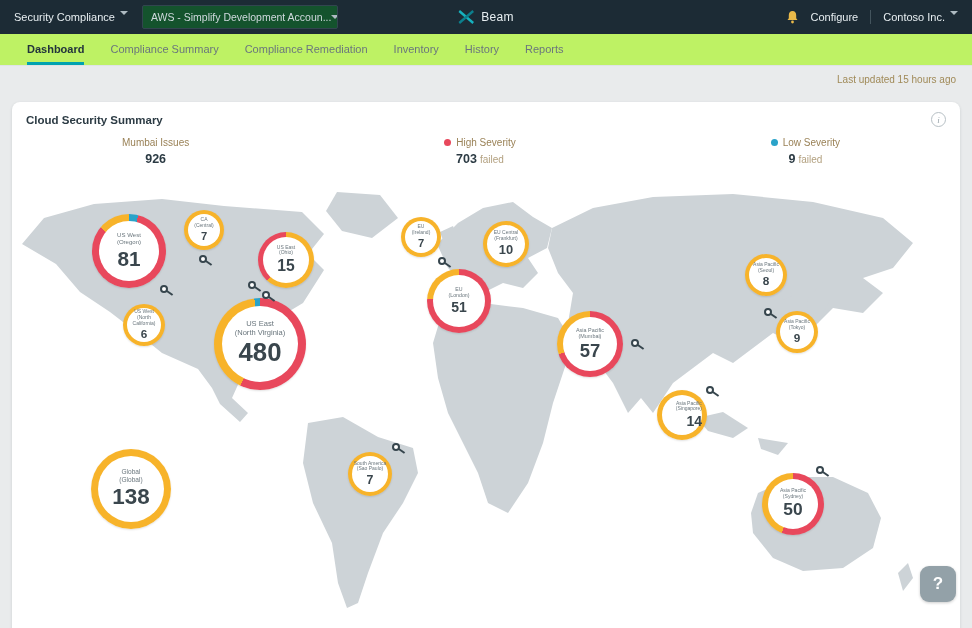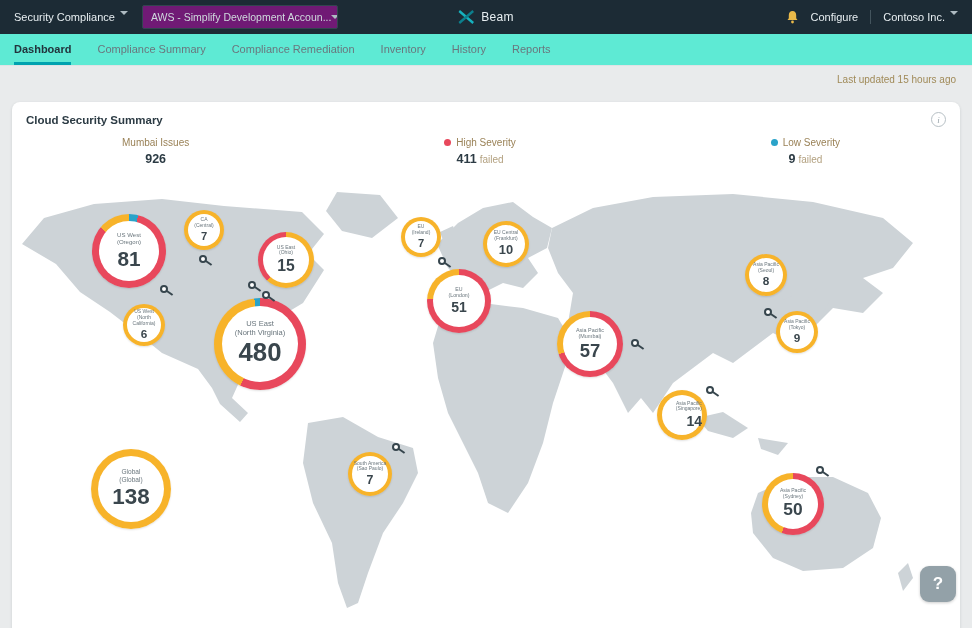--- a/index.html
+++ b/index.html
@@ -6,31 +6,31 @@
   html,body { width:972px; height:628px; overflow:hidden;
     font-family:"Liberation Sans", sans-serif; background:#e9ebec; }
 
   
   .topbar { height:34px; background:#1c2b35; display:flex; align-items:center;
     justify-content:space-between; padding:0 14px; color:#e7eef1; font-size:11px; position:relative; }
   .tb-left { display:flex; align-items:center; gap:14px; }
   .tb-item { display:flex; align-items:flex-start; gap:5px; cursor:pointer; white-space:nowrap; }
   .caret { width:0; height:0; border-left:4px solid transparent; border-right:4px solid transparent;
     border-top:4px solid #aebbc2; display:inline-block; }
-  .account-select { background:#701a75; border:1px solid #32454f; height:24px; width:196px;
+  .account-select { background:#14532d; border:1px solid #32454f; height:24px; width:196px;
     display:flex; align-items:center; justify-content:space-between; padding:1px 8px;
     border-radius:2px; font-size:10.5px; color:#cfd9dd; cursor:pointer; white-space:nowrap; overflow:hidden; }
   .tb-center { position:absolute; left:50%; transform:translateX(-50%); display:flex;
     align-items:center; gap:7px; font-size:12px; letter-spacing:.3px; }
   .tb-right { display:flex; align-items:center; gap:12px; font-size:11px; }
   .tb-divider { width:1px; height:14px; background:#43545d; }
 
   
-  .tabs { height:32px; background:#5eead4; border-bottom:1px solid #dfe3e5; display:flex;
-    align-items:stretch; padding:0 14px; gap:26px; }
+  .tabs { height:32px; background:#bef264; border-bottom:1px solid #dfe3e5; display:flex;
+    align-items:stretch; padding:0 27px; gap:26px; }
   .tab { display:flex; align-items:center; font-size:11px; color:#6a767d; cursor:pointer;
     border-bottom:3px solid transparent; padding-top:2px; }
   .tab.active { color:#22333c; font-weight:bold; border-bottom-color:#00a2af; }
 
   
   .updated { text-align:right; font-size:10px; color:#a08a58; padding:8px 16px 6px; }
 
   .card { position:absolute; left:12px; right:12px; top:102px; height:544px; background:#fff;
     border-radius:8px; box-shadow:0 1px 3px rgba(30,45,55,.15); overflow:hidden; }
   .card-head { display:flex; align-items:center; justify-content:space-between; padding:10px 14px 2px; }
@@ -126,21 +126,21 @@
       <div class="stat-label">
           <span>Mumbai Issues</span>
         </div>
       <div class="stat-value">926</div>
     </div>
     <div class="stat">
       <div class="stat-label">
         <span class="sev-dot" style="background:#e8485c"></span>
         <span>High Severity</span>
       </div>
-      <div class="stat-value"><span>411</span><span class="failed">failed</span></div>
+      <div class="stat-value"><span>703</span><span class="failed">failed</span></div>
     </div>
     <div class="stat">
       <div class="stat-label">
         <span class="sev-dot" style="background:#2aa3c9"></span>
         <span>Low Severity</span>
       </div>
       <div class="stat-value"><span>9</span><span class="failed">failed</span></div>
     </div>
   </div>
 

